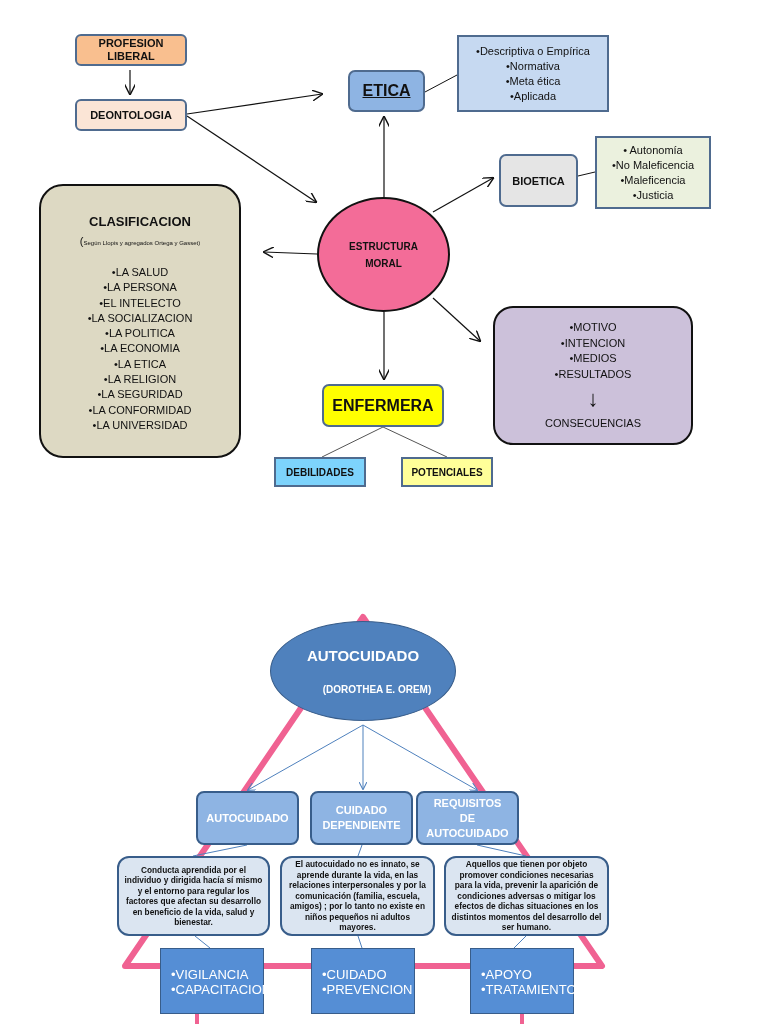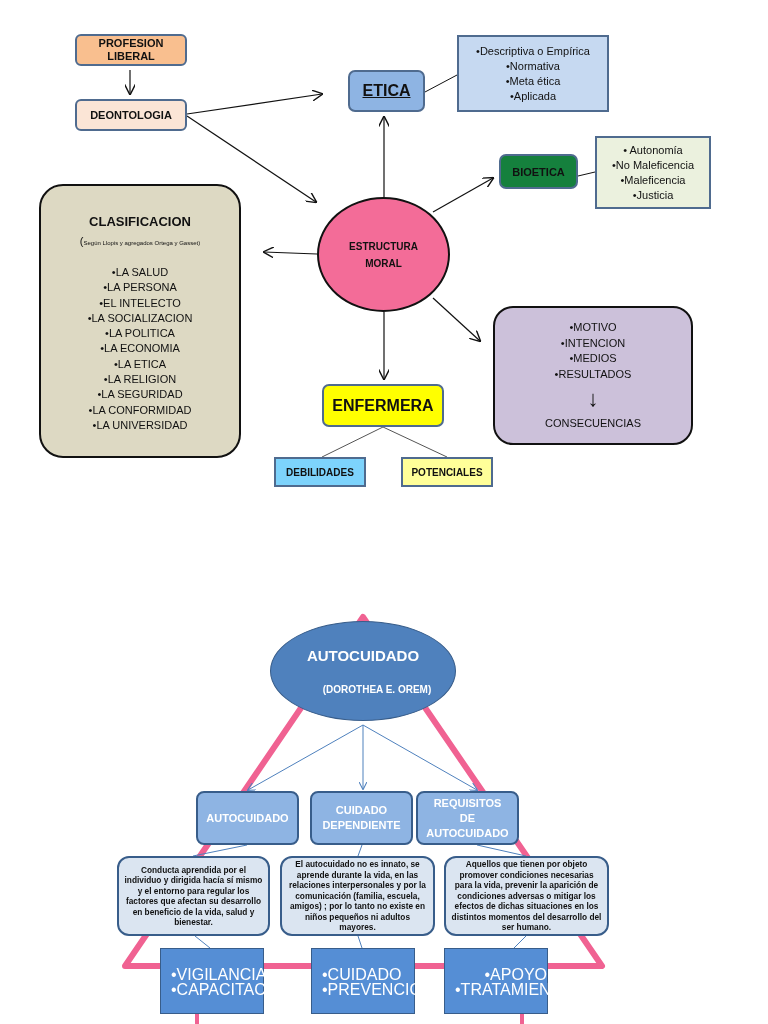--- a/index.html
+++ b/index.html
@@ -7,21 +7,21 @@
          font-family: "Liberation Sans", "DejaVu Sans", sans-serif; color: #111; }
   .abs { position: absolute; box-sizing: border-box; }
   .center { display: flex; flex-direction: column; align-items: center; justify-content: center; text-align: center; }
   svg.lines { position: absolute; left: 0; top: 0; }
 
   
   #profesion { left: 75px; top: 34px; width: 112px; height: 32px; background: #f9bf8f; border: 2px solid #4f6b8f; border-radius: 6px; font-size: 11px; font-weight: bold; line-height: 13px; }
   #deontologia { left: 75px; top: 99px; width: 112px; height: 32px; background: #fbe5d6; border: 2px solid #4f6b8f; border-radius: 6px; font-size: 11px; font-weight: bold; }
   #etica { left: 348px; top: 70px; width: 77px; height: 42px; background: #8eb4e3; border: 2px solid #4f6b8f; border-radius: 7px; font-size: 16px; font-weight: bold; text-decoration: underline; }
   #etica-types { left: 457px; top: 35px; width: 152px; height: 77px; background: #c6d9f1; border: 2px solid #4f6b8f; font-size: 11px; line-height: 15px; }
-  #bioetica { left: 499px; top: 154px; width: 79px; height: 35px; background: #15803d; border: 2px solid #4f6b8f; border-radius: 7px; font-size: 11px; font-weight: bold; }
+  #bioetica { left: 499px; top: 154px; width: 79px; height: 53px; background: #e5e5e5; border: 2px solid #4f6b8f; border-radius: 7px; font-size: 11px; font-weight: bold; }
   #bioetica-principles { left: 595px; top: 136px; width: 116px; height: 73px; background: #ebf1de; border: 2px solid #4f6b8f; font-size: 11px; line-height: 15px; }
   #clasificacion { left: 39px; top: 184px; width: 202px; height: 274px; background: #ddd9c3; border: 2px solid #111; border-radius: 24px; font-size: 11px; padding-top: 28px; justify-content: flex-start; }
   #clasificacion .title { font-size: 13px; font-weight: bold; margin-bottom: 6px; }
   #clasificacion .subtitle { font-size: 6px; margin-bottom: 18px; }
   #clasificacion .subtitle .paren { font-size: 11px; }
   #clasificacion .item { line-height: 15.3px; }
   #estructura { left: 317px; top: 197px; width: 133px; height: 115px; background: #f36c98; border: 2px solid #111; border-radius: 50%; font-size: 10px; font-weight: bold; line-height: 17px; }
   #factores { left: 493px; top: 306px; width: 200px; height: 139px; background: #ccc1da; border: 2px solid #111; border-radius: 20px; font-size: 11px; line-height: 15.5px; justify-content: flex-start; padding-top: 12px; }
   #factores .arrow { font-size: 22px; line-height: 34px; margin-top: 0px; }
   #factores .consec { }
@@ -34,24 +34,24 @@
   #autocuidado-main .t1 { font-size: 15px; font-weight: bold; }
   #autocuidado-main .t2 { font-size: 10px; font-weight: bold; margin-top: 20px; padding-left: 28px; }
   .cat-box { top: 791px; width: 103px; height: 54px; background: #8eb4e3; border: 2px solid #385d8a; border-radius: 8px; color: #fff; font-size: 11px; font-weight: bold; line-height: 15px; }
   #cat-1 { left: 196px; }
   #cat-2 { left: 310px; }
   #cat-3 { left: 416px; }
   .desc-box { top: 856px; height: 80px; background: #dbe5f1; border: 2px solid #385d8a; border-radius: 12px; font-size: 8.3px; font-weight: bold; line-height: 10.5px; padding: 0 4px; }
   #desc-1 { left: 117px; width: 153px; }
   #desc-2 { left: 280px; width: 155px; }
   #desc-3 { left: 444px; width: 165px; }
-  .act-box { top: 948px; width: 104px; height: 66px; background: #558ed5; border: 1.5px solid #385d8a; color: #fff; font-size: 16px; line-height: 15px; padding: 18px 0 0 10px; text-align: left; }
+  .act-box { top: 948px; width: 104px; height: 66px; background: #558ed5; border: 1.5px solid #385d8a; color: #fff; font-size: 13px; line-height: 15px; padding: 18px 0 0 10px; text-align: left; }
   #act-1 { left: 160px; }
   #act-2 { left: 311px; }
-  #act-3 { left: 444px; text-align: right; }
+  #act-3 { left: 470px; }
 </style>
 </head>
 <body>
 
 <svg class="lines" width="768" height="520">
   <defs>
     <marker id="arr" viewBox="0 0 10 10" refX="9" refY="5" markerWidth="9" markerHeight="9" orient="auto-start-reverse">
       <path d="M0,0 L10,5 L0,10" fill="none" stroke="#111" stroke-width="1.3"></path>
     </marker>
   </defs>

